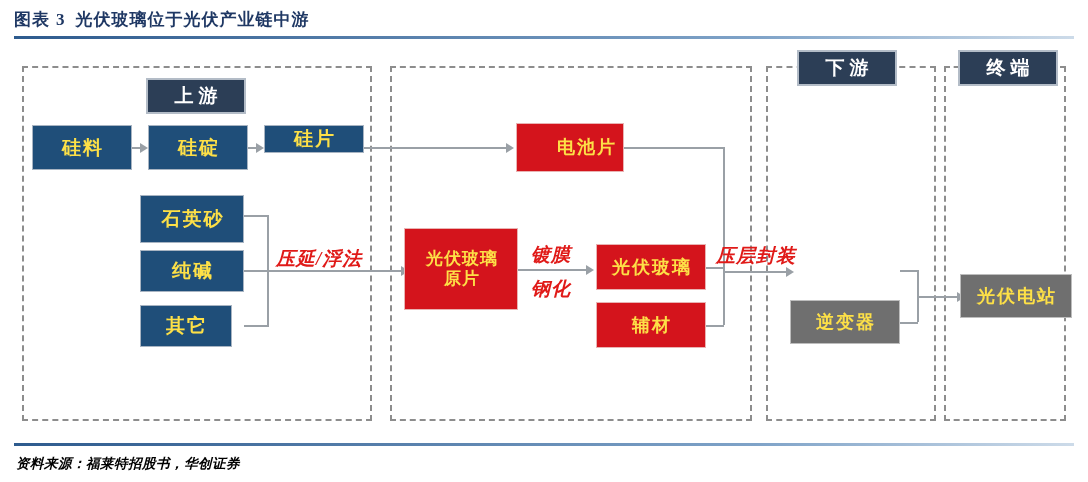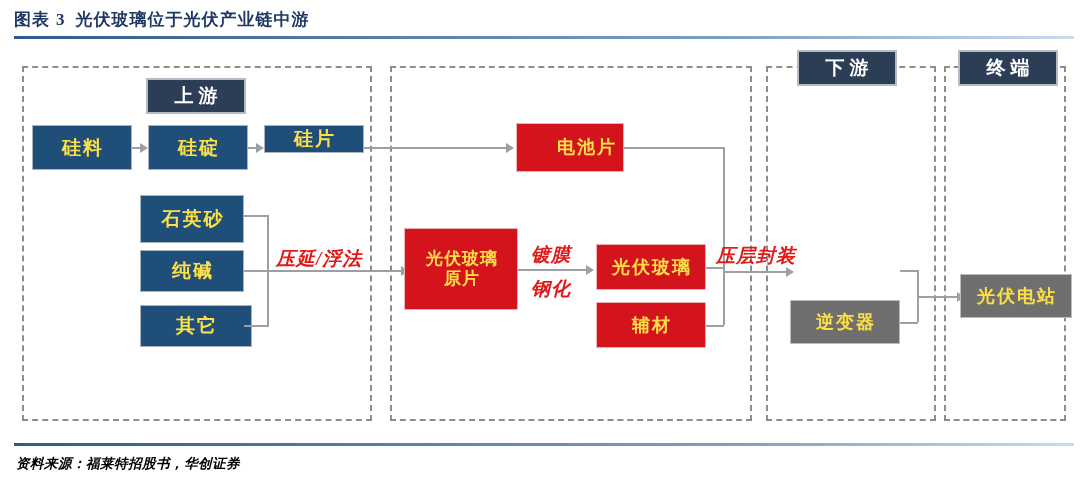--- a/index.html
+++ b/index.html
@@ -115,21 +115,21 @@
 
   <div class="ln h" style="left:364px; top:99px; width:144px;"></div>
   <div class="arrow" style="left:506px; top:95px;"></div>
 
   <div class="node blue" style="left:140px; top:147px; width:104px; height:48px;">
       <span>石英砂</span>
     </div>
   <div class="node blue" style="left:140px; top:202px; width:104px; height:42px;">
       <span>纯碱</span>
     </div>
-  <div class="node blue" style="left:140px; top:257px; width:112px; height:42px;">
+  <div class="node blue" style="left:140px; top:257px; width:92px; height:42px;">
       <span>其它</span>
     </div>
 
   <div class="ln h" style="left:244px; top:167px; width:24px;"></div>
   <div class="ln h" style="left:244px; top:277px; width:24px;"></div>
   <div class="ln v" style="left:267px; top:167px; height:112px;"></div>
   <div class="ln h" style="left:244px; top:222px; width:160px;"></div>
   <div class="arrow" style="left:401px; top:218px;"></div>
 
   <div class="plabel" style="left:276px; top:198px;">压延/浮法</div>

